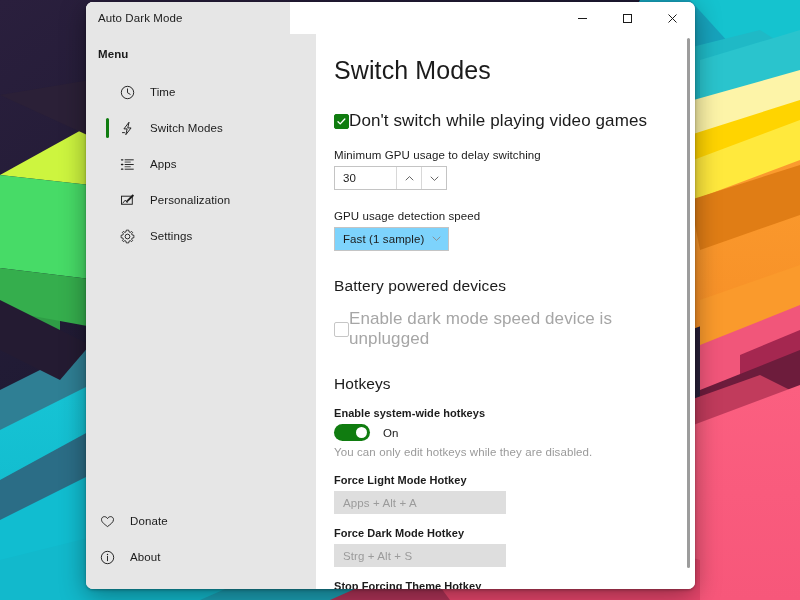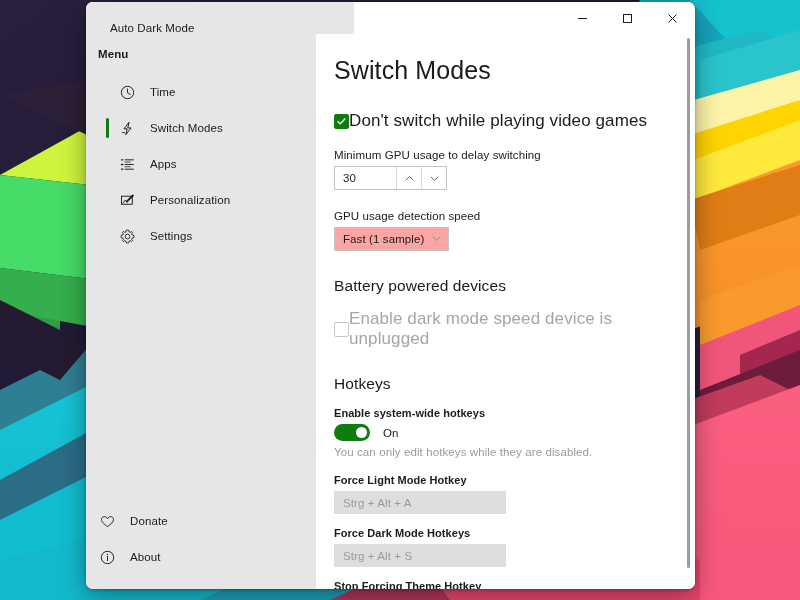--- a/index.html
+++ b/index.html
@@ -40,25 +40,25 @@
   
   #titlebar {
     position: relative;
     height: 32px;
     flex: 0 0 32px;
     display: flex;
     align-items: stretch;
     background: #ffffff;
   }
   #titlebar-left {
-    width: 268px;
+    width: 204px;
     background: #e6e6e6;
     display: flex;
-    align-items: flex-end;
-    padding-left: 24px;
+    align-items: center;
+    padding-left: 12px;
   }
   .title-text {
     font-size: 11.5px;
     color: #1c1c1c;
     letter-spacing: 0.1px;
   }
   #titlebar-drag { flex: 1 1 auto; background: #ffffff; }
   #window-controls { display: flex; align-items: stretch; }
   .win-btn {
     width: 45px;
@@ -201,21 +201,21 @@
     display: flex; align-items: center; justify-content: center;
     background: #fff;
     cursor: default;
   }
 
   
   .combobox {
     width: 115px;
     height: 24px;
     border: 1px solid #c4c4c4;
-    background: #fca5a5;
+    background: #7dd3fc;
     display: flex;
     align-items: center;
     padding: 0 6px 0 8px;
     cursor: default;
   }
   .combo-value { flex: 1 1 auto; font-size: 11.5px; color: #1b1b1b; letter-spacing: 0.1px; }
 
   
   .toggle-row { display: flex; align-items: center; margin-bottom: 5px; margin-top: 3px; }
   .toggle {
@@ -515,24 +515,24 @@
           <div class="toggle-row">
             <span class="toggle">
               <span class="toggle-knob"></span>
             </span>
             <span class="toggle-state">On</span>
           </div>
           <div class="hint-text">You can only edit hotkeys while they are disabled.</div>
 
           <div class="hotkey-label">Force Light Mode Hotkey</div>
           <div class="hotkey-box">
-            <span class="hotkey-value">Strg + Alt + A</span>
-          </div>
-
-          <div class="hotkey-label">Force Dark Mode Hotkeys</div>
+            <span class="hotkey-value">Apps + Alt + A</span>
+          </div>
+
+          <div class="hotkey-label">Force Dark Mode Hotkey</div>
           <div class="hotkey-box">
             <span class="hotkey-value">Strg + Alt + S</span>
           </div>
 
           <div class="hotkey-label">Stop Forcing Theme Hotkey</div>
 
         </section>
 
       </div>
 

